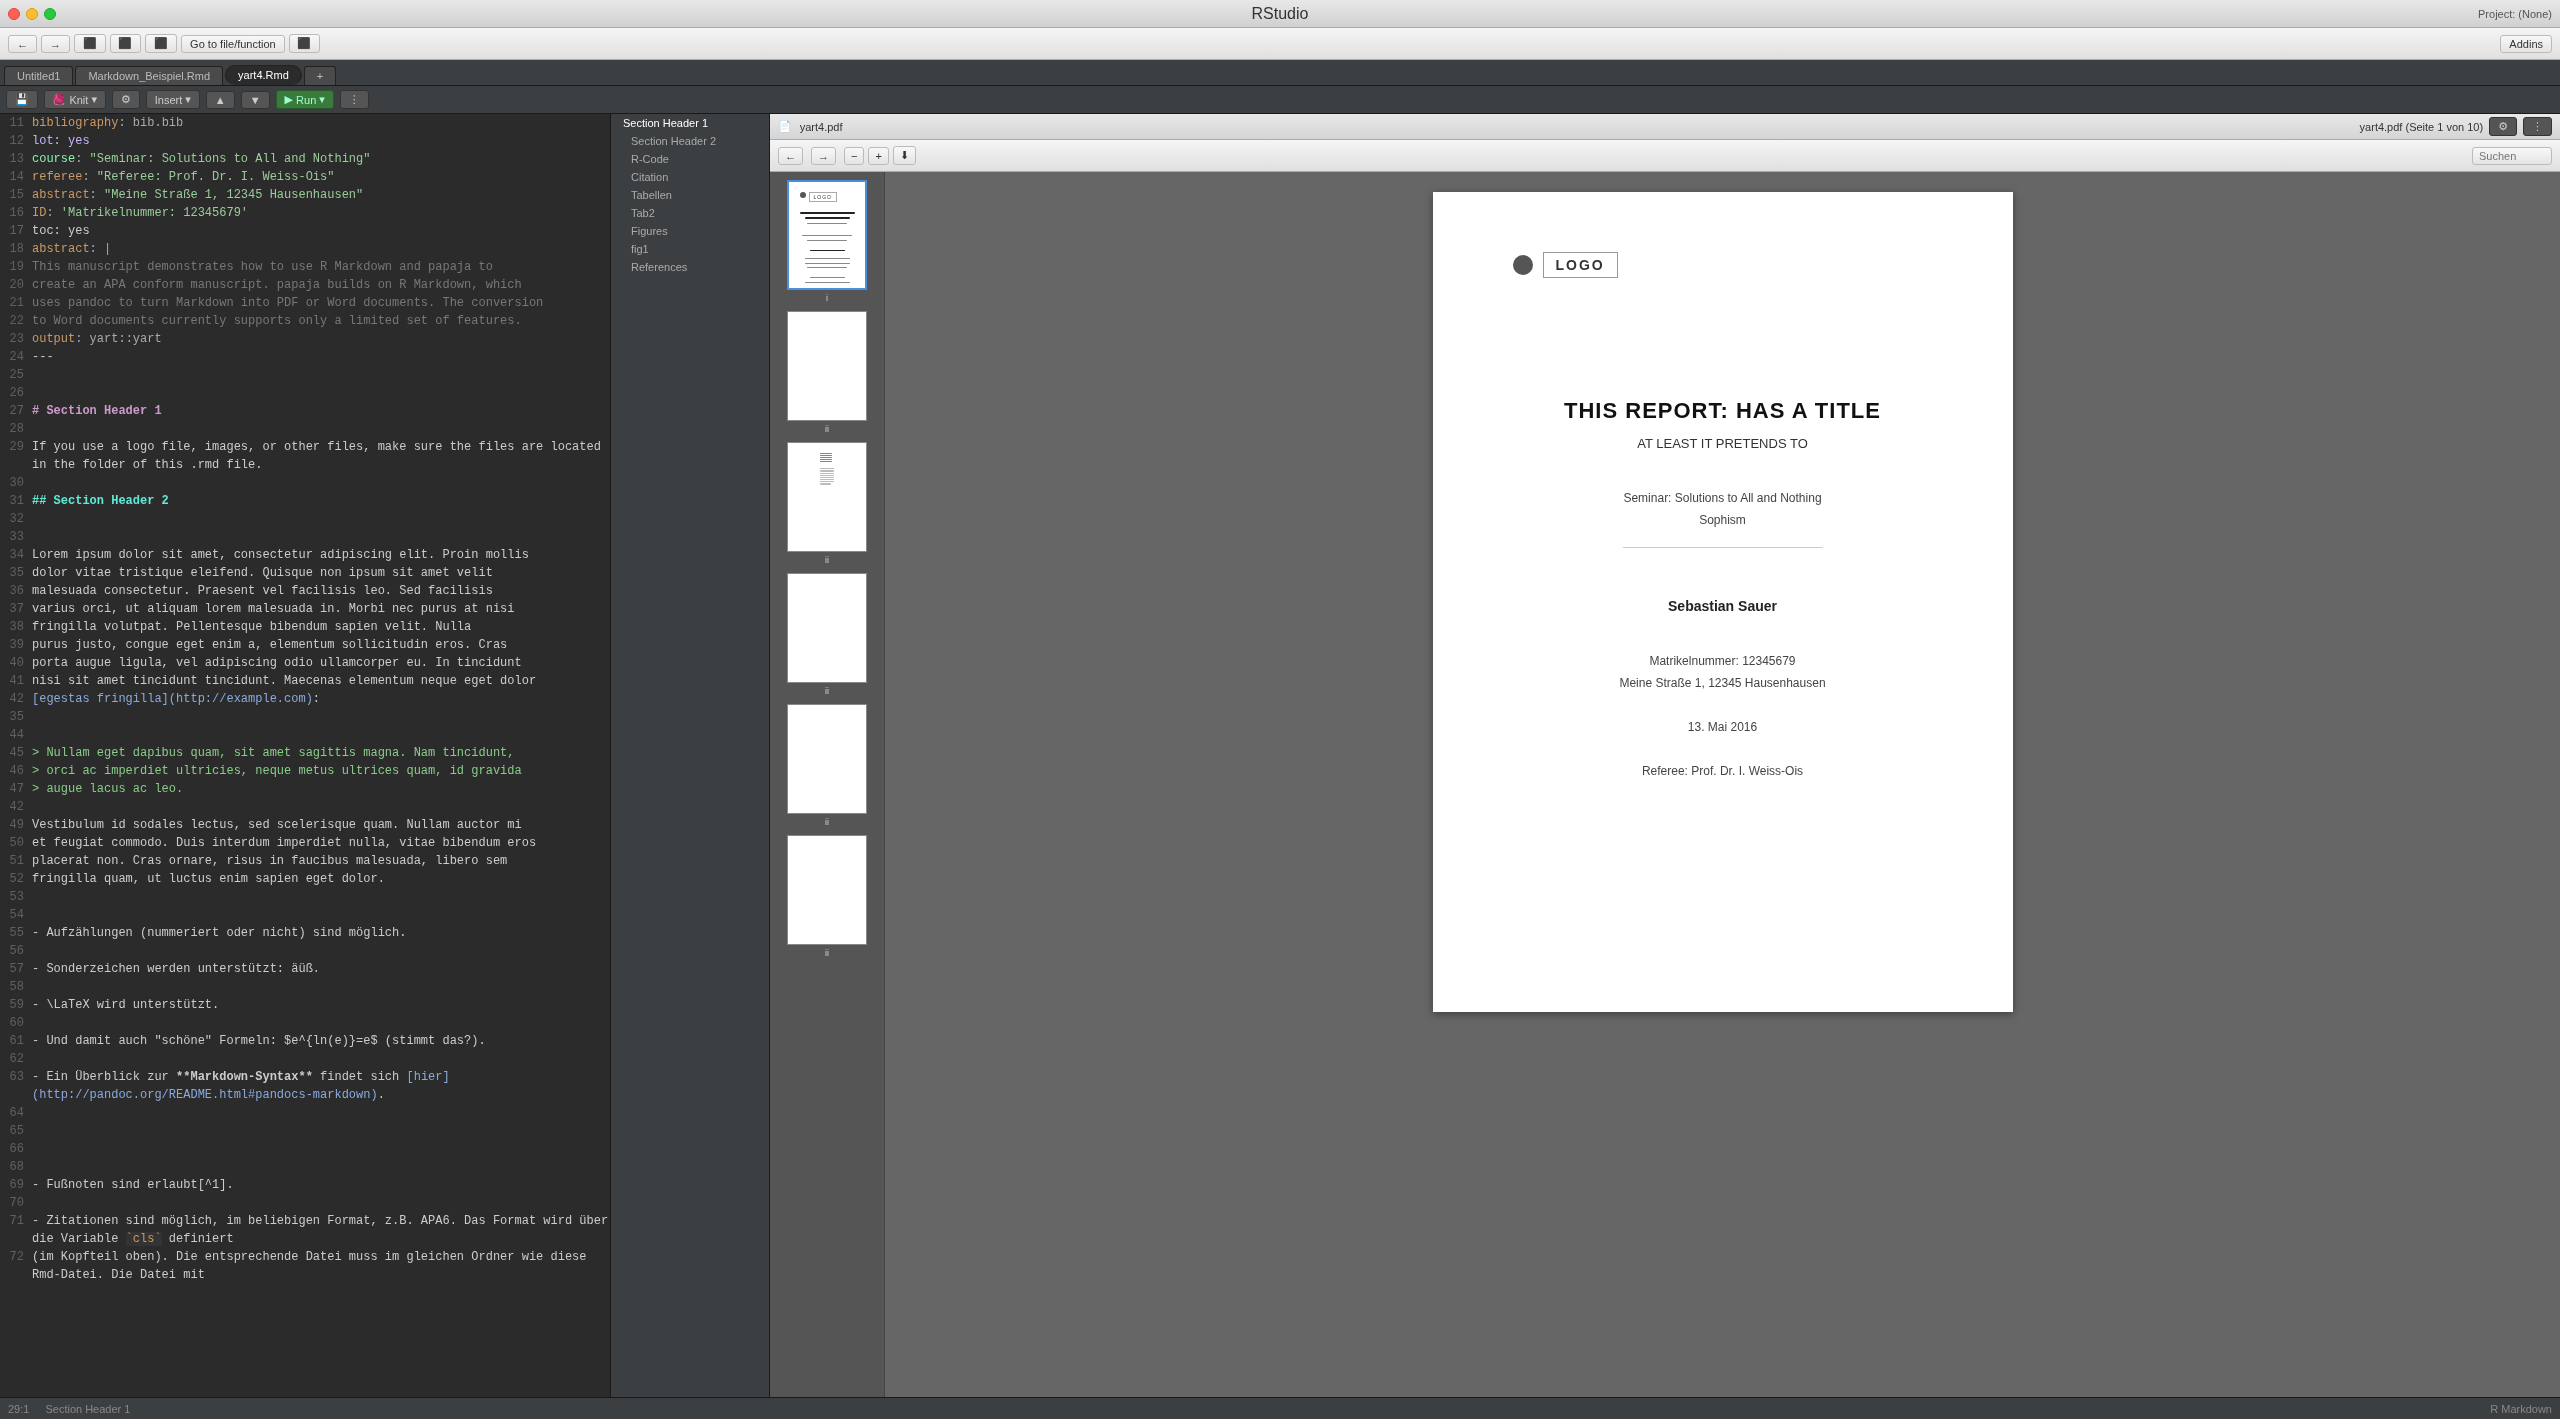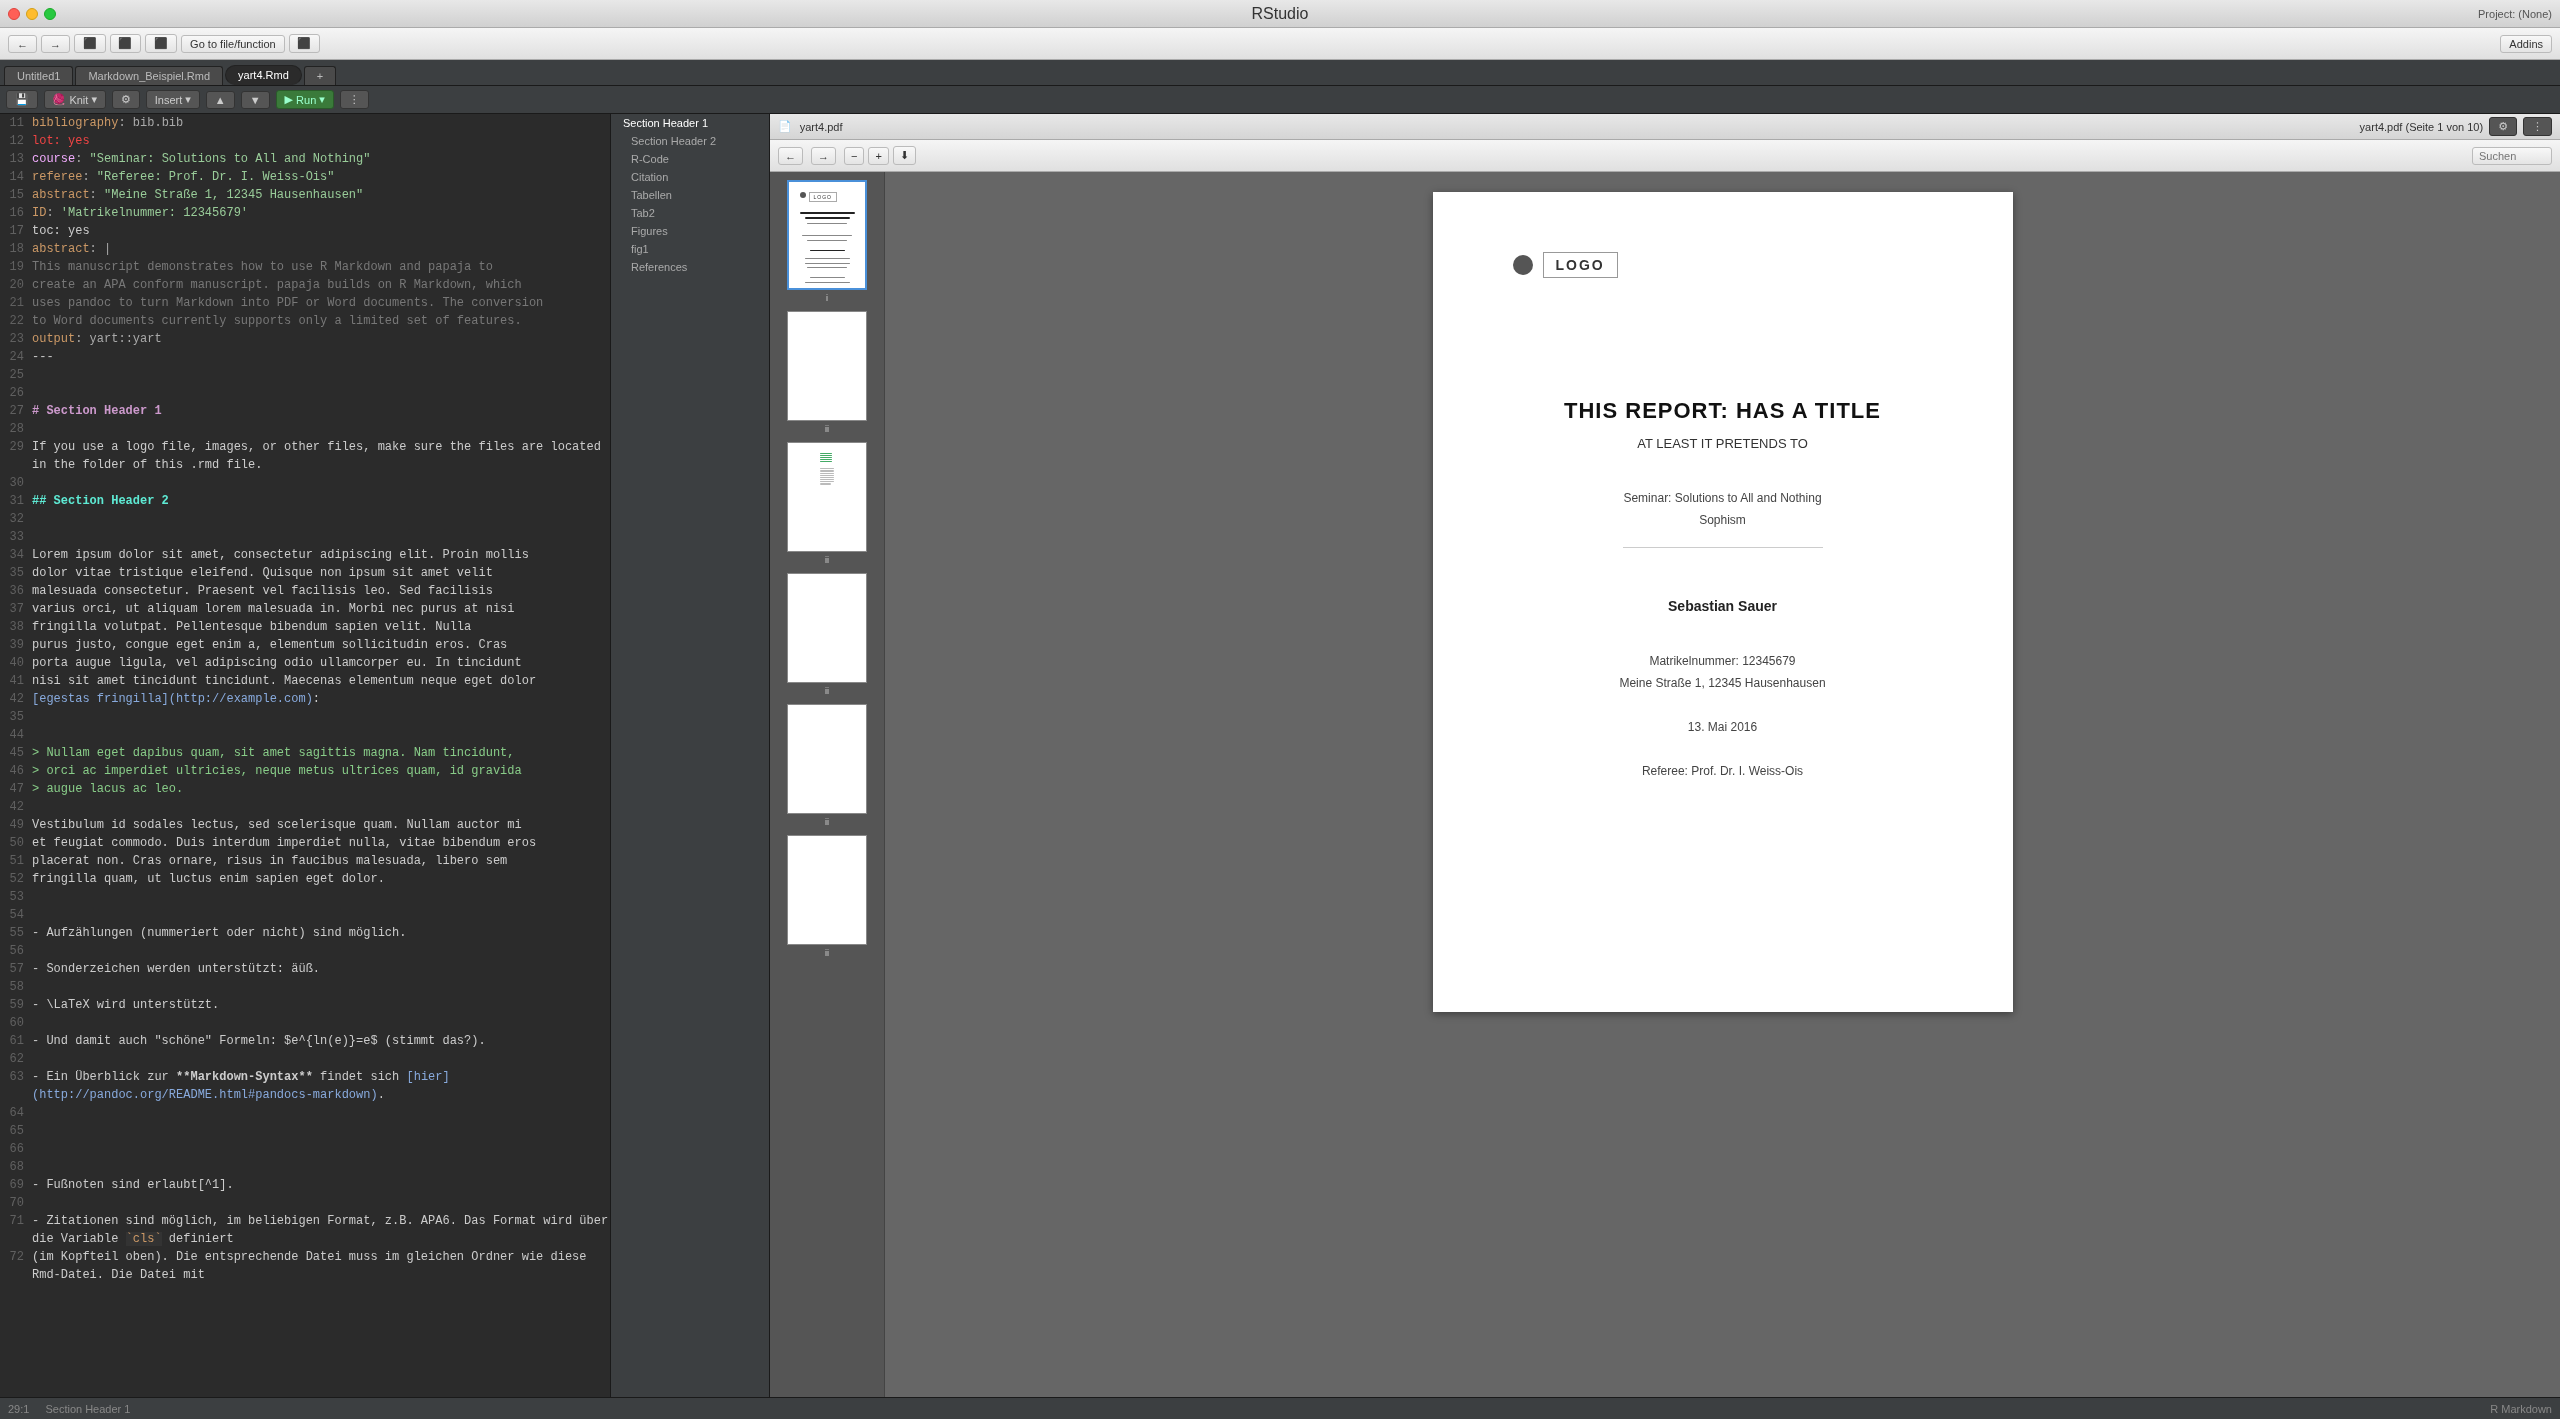--- a/index.html
+++ b/index.html
@@ -456,25 +456,25 @@
 
 <div class="main-layout">
 
   <div class="editor-panel" id="editor-panel">
   <div class="code-line">
         <span class="line-num">11</span>
         <span><span style="color:#cc9966">bibliography</span><span style="color:#aaa">: bib.bib</span></span>
       </div>
       <div class="code-line">
         <span class="line-num">12</span>
-        <span><span style="color:#ef4444">lot: yes</span></span>
+        <span><span style="color:#c4b5fd">lot: yes</span></span>
       </div>
       <div class="code-line">
         <span class="line-num">13</span>
-        <span><span style="color:#f0abfc">course</span><span style="color:#aaa">:</span><span style="color:#99cc99"> "Seminar: Solutions to All and Nothing"</span></span>
+        <span><span style="color:#86efac">course</span><span style="color:#aaa">:</span><span style="color:#99cc99"> "Seminar: Solutions to All and Nothing"</span></span>
       </div>
       <div class="code-line">
         <span class="line-num">14</span>
         <span><span style="color:#cc9966">referee</span><span style="color:#aaa">:</span><span style="color:#99cc99"> "Referee: Prof. Dr. I. Weiss-Ois"</span></span>
       </div>
       <div class="code-line">
         <span class="line-num">15</span>
         <span><span style="color:#cc9966">abstract</span><span style="color:#aaa">:</span><span style="color:#99cc99"> "Meine Straße 1, 12345 Hausenhausen"</span></span>
       </div>
       <div class="code-line">

